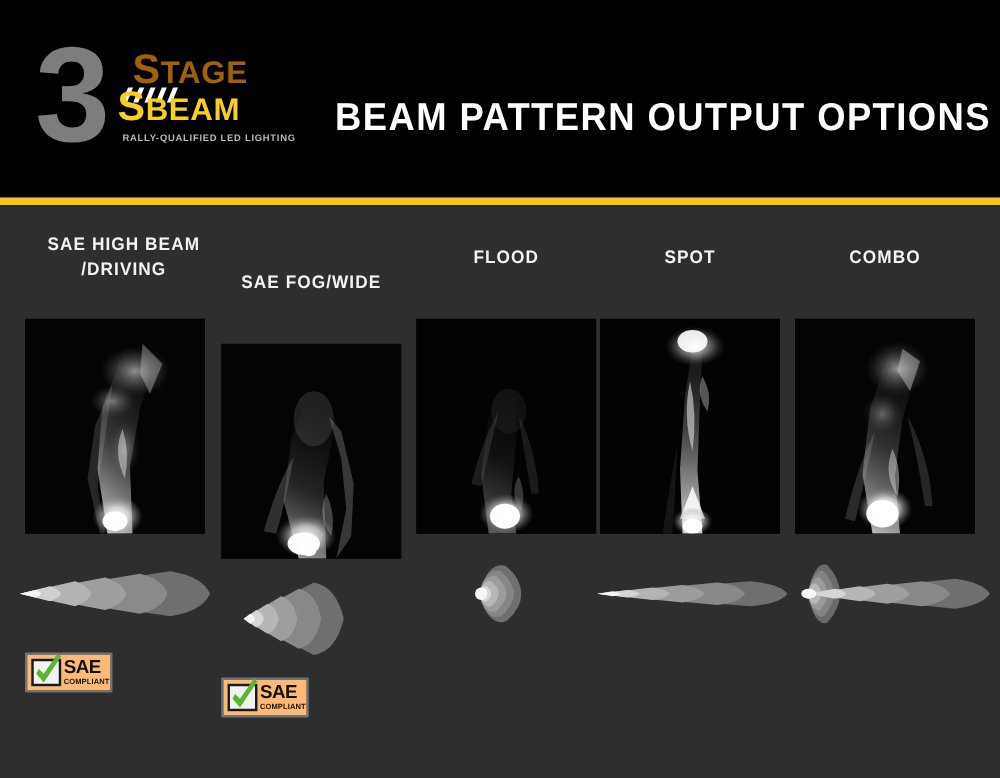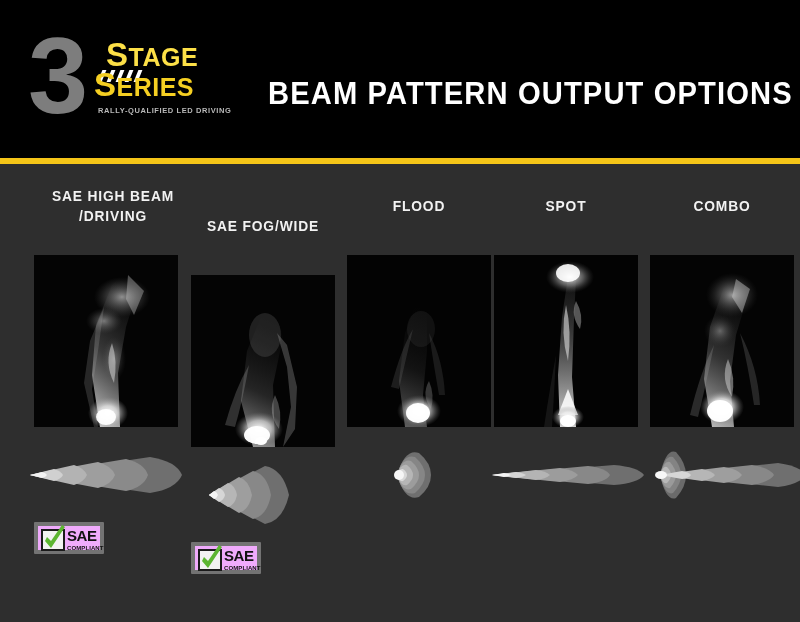--- a/index.html
+++ b/index.html
@@ -46,21 +46,21 @@
     font-size: 108px;
     font-weight: bold;
     color: #7d7d7d;
     line-height: 100px;
     letter-spacing: -4px;
   }
   .logo-stage {
     position: absolute;
     left: 78px;
     top: 14px;
-    color: #fde047;
+    color: #a16207;
     font-family: "Liberation Sans", sans-serif;
     font-weight: bold;
     font-size: 25px;
     letter-spacing: 0.5px;
     line-height: 25px;
   }
   .logo-stage .cap { font-size: 33px; }
   .logo-series {
     position: absolute;
     left: 66px;
@@ -120,21 +120,21 @@
     left: 0;
     top: 158px;
     width: 800px;
     height: 6px;
     background: #f5c518;
   }
 
   
   .grid {
     position: absolute;
-    left: 16px;
+    left: 2px;
     top: 164px;
     width: 772px;
     height: 458px;
   }
 
   .col {
     position: absolute;
     top: 0;
     width: 152px;
     height: 458px;
@@ -187,22 +187,22 @@
   }
   .beam svg { display: block; }
 
   
   .sae-badge {
     position: absolute;
     top: 358px;
     left: 4px;
     width: 70px;
     height: 32px;
-    background: #f0abfc;
-    border: 4px solid #737373;
+    background: #fdba74;
+    border: 2px solid #737373;
     box-sizing: border-box;
     border-radius: 1px;
   }
   .sae-check {
     position: absolute;
     left: 3px;
     top: 3px;
     width: 24px;
     height: 22px;
     border: 2px solid #1b1b1b;
@@ -248,23 +248,23 @@
           <i style="left:9px"></i>
           <i style="left:18px"></i>
           <i style="left:27px"></i>
           <i style="left:36px"></i>
       </div>
 
       <div class="logo-stage">
         <span class="cap">S</span><span>TAGE</span>
       </div>
       <div class="logo-series">
-        <span class="cap">S</span><span>ERIES</span>
-      </div>
-      <div class="logo-tag">RALLY-QUALIFIED LED DRIVING</div>
+        <span class="cap">S</span><span>BEAM</span>
+      </div>
+      <div class="logo-tag">RALLY-QUALIFIED LED LIGHTING</div>
     </div>
 
     <div class="title">BEAM PATTERN OUTPUT OPTIONS</div>
   </div>
 
   <div class="yellow-bar"></div>
 
   <div class="grid">
 
     <div class="col c0">

